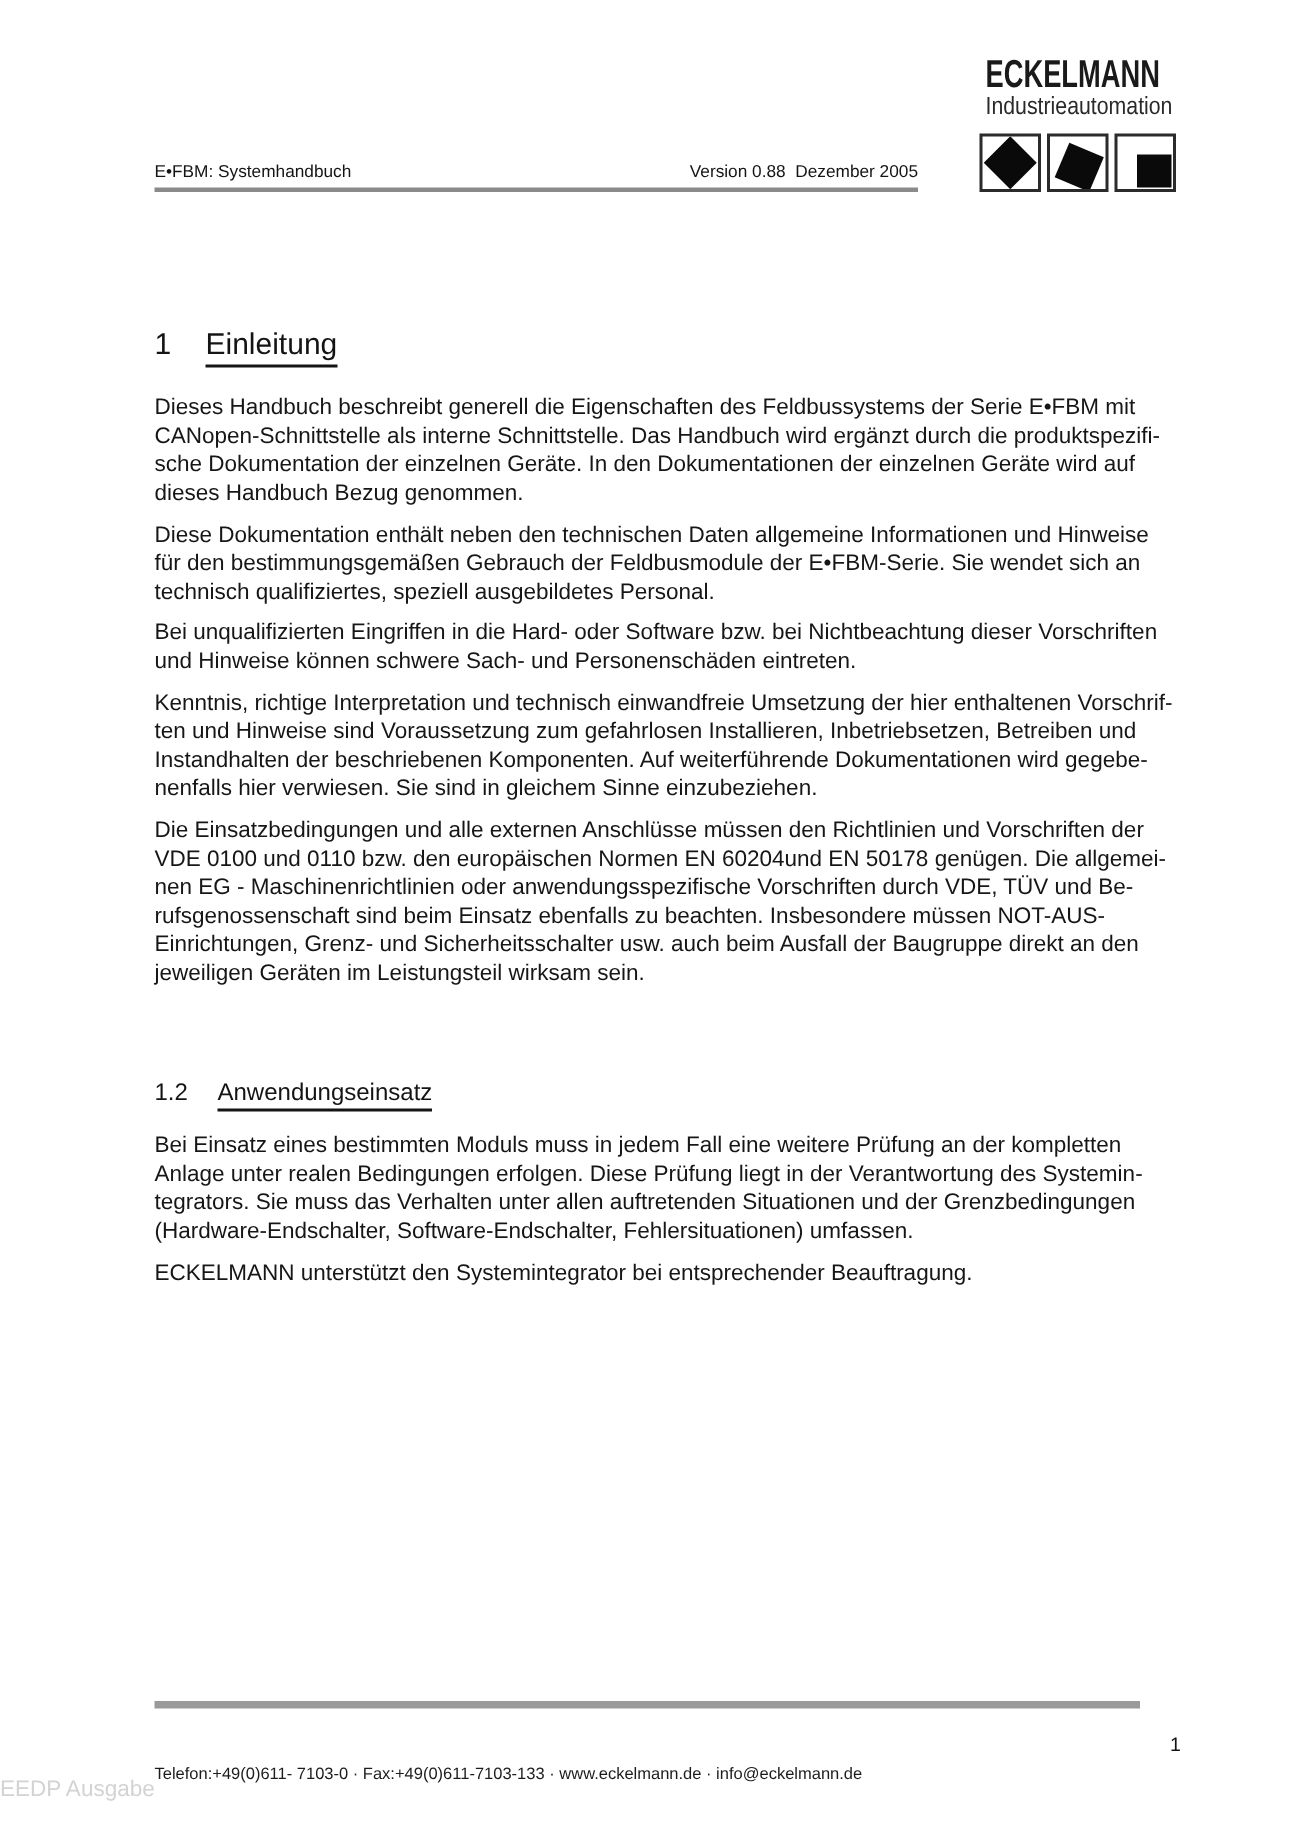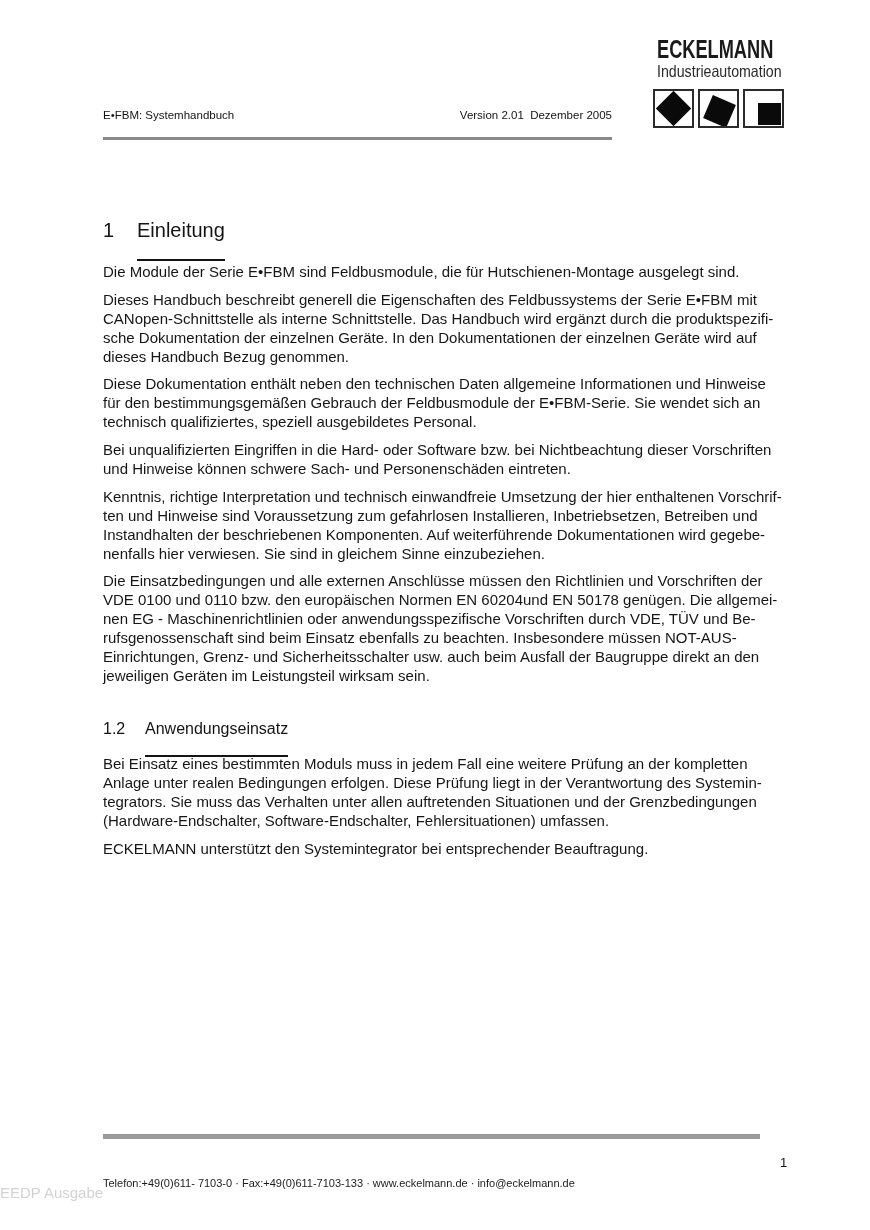--- a/index.html
+++ b/index.html
@@ -19,21 +19,21 @@
   
   .doc-header {
     position: absolute;
     left: 103px;
     top: 109px;
     width: 509px;
     display: flex;
     justify-content: space-between;
     align-items: baseline;
     font-size: 11.5px;
-    padding-bottom: 16px;
+    padding-bottom: 4px;
     border-bottom: 3px solid #8a8a8a;
     white-space: pre;
   }
 
   
   .logo {
     position: absolute;
     left: 637px;
     top: 36px;
     width: 131px;
@@ -93,21 +93,21 @@
     left: 103px;
     top: 720px;
     width: 700px;
   }
   .h2 {
     font-size: 16px;
     font-weight: 400;
     margin-bottom: 16px;
   }
   .h2 .sec-num { display: inline-block; width: 42px; }
-  .sec-title { border-bottom: 2px solid #141414; padding-bottom: 18px; }
+  .sec-title { border-bottom: 2px solid #141414; padding-bottom: 2px; }
 
   
   .content {
     position: absolute;
     left: 103px;
     top: 262px;
     width: 710px;
   }
   .para {
     font-size: 15px;
@@ -154,21 +154,21 @@
     color: #d3d3d3;
   }
 </style>
 </head>
 <body>
 
 <div class="page">
 
   <div class="doc-header">
     <span>E•FBM: Systemhandbuch</span>
-    <span>Version 2.01  Dezember 2005</span>
+    <span>Version 0.88  Dezember 2005</span>
   </div>
 
   <div class="logo">
     <div class="logo-wordmark">ECKELMANN</div>
     <div class="logo-subtitle">Industrieautomation</div>
     <div class="logo-squares">
       <div class="logo-square">
         <div class="mark-diamond"></div>
       </div>
       <div class="logo-square">
@@ -178,21 +178,20 @@
         <div class="mark-corner"></div>
       </div>
     </div>
   </div>
 
   <div class="h1">
     <span class="sec-num">1</span><span class="sec-title">Einleitung</span>
   </div>
 
   <div class="content">
-    <p class="para">Die Module der Serie E•FBM sind Feldbusmodule, die für Hutschienen-Montage ausgelegt sind.</p>
     <p class="para">Dieses Handbuch beschreibt generell die Eigenschaften des Feldbussystems der Serie E•FBM mit
 CANopen-Schnittstelle als interne Schnittstelle. Das Handbuch wird ergänzt durch die produktspezifi-
 sche Dokumentation der einzelnen Geräte. In den Dokumentationen der einzelnen Geräte wird auf
 dieses Handbuch Bezug genommen.</p>
     <p class="para">Diese Dokumentation enthält neben den technischen Daten allgemeine Informationen und Hinweise
 für den bestimmungsgemäßen Gebrauch der Feldbusmodule der E•FBM-Serie. Sie wendet sich an
 technisch qualifiziertes, speziell ausgebildetes Personal.</p>
     <p class="para">Bei unqualifizierten Eingriffen in die Hard- oder Software bzw. bei Nichtbeachtung dieser Vorschriften
 und Hinweise können schwere Sach- und Personenschäden eintreten.</p>
     <p class="para">Kenntnis, richtige Interpretation und technisch einwandfreie Umsetzung der hier enthaltenen Vorschrif-

